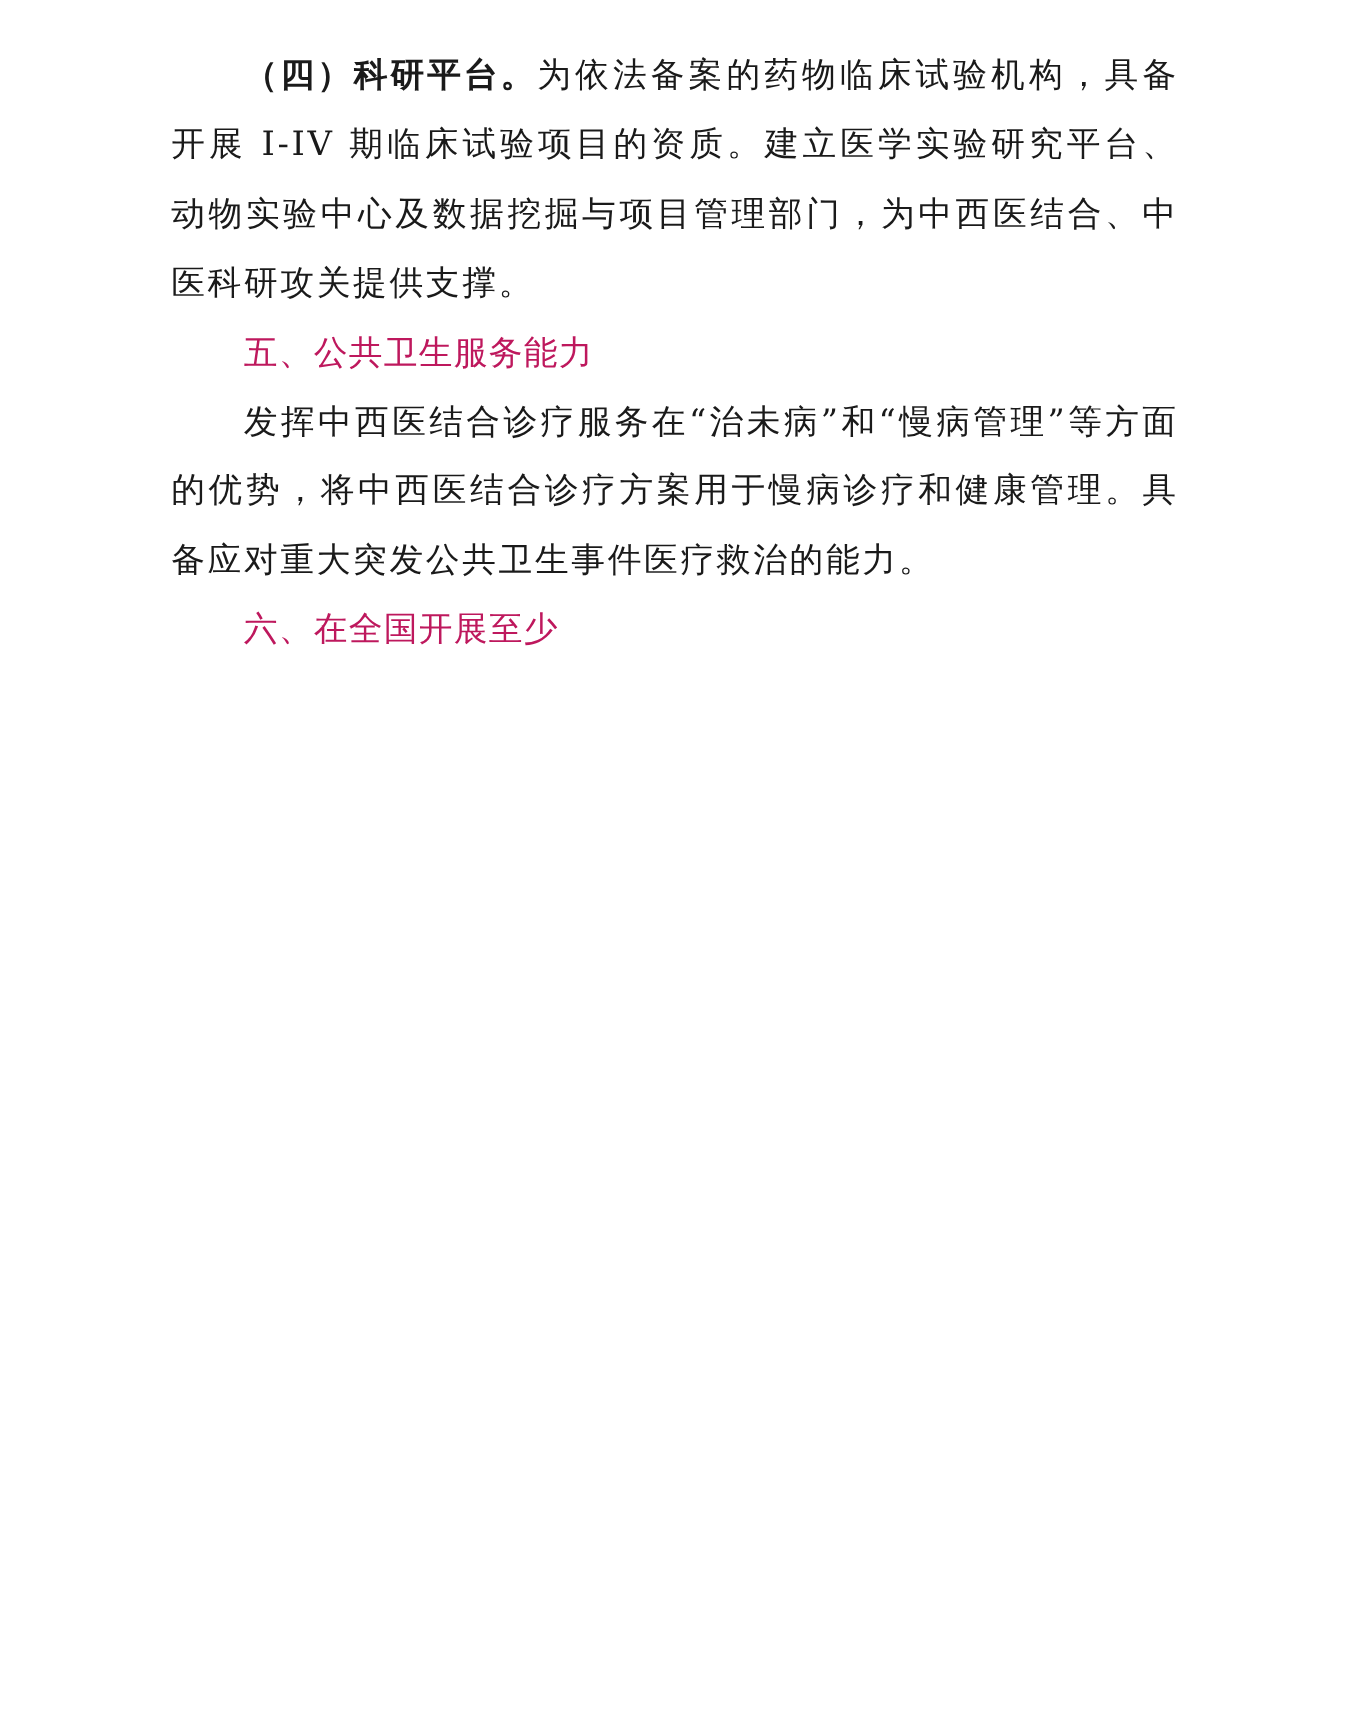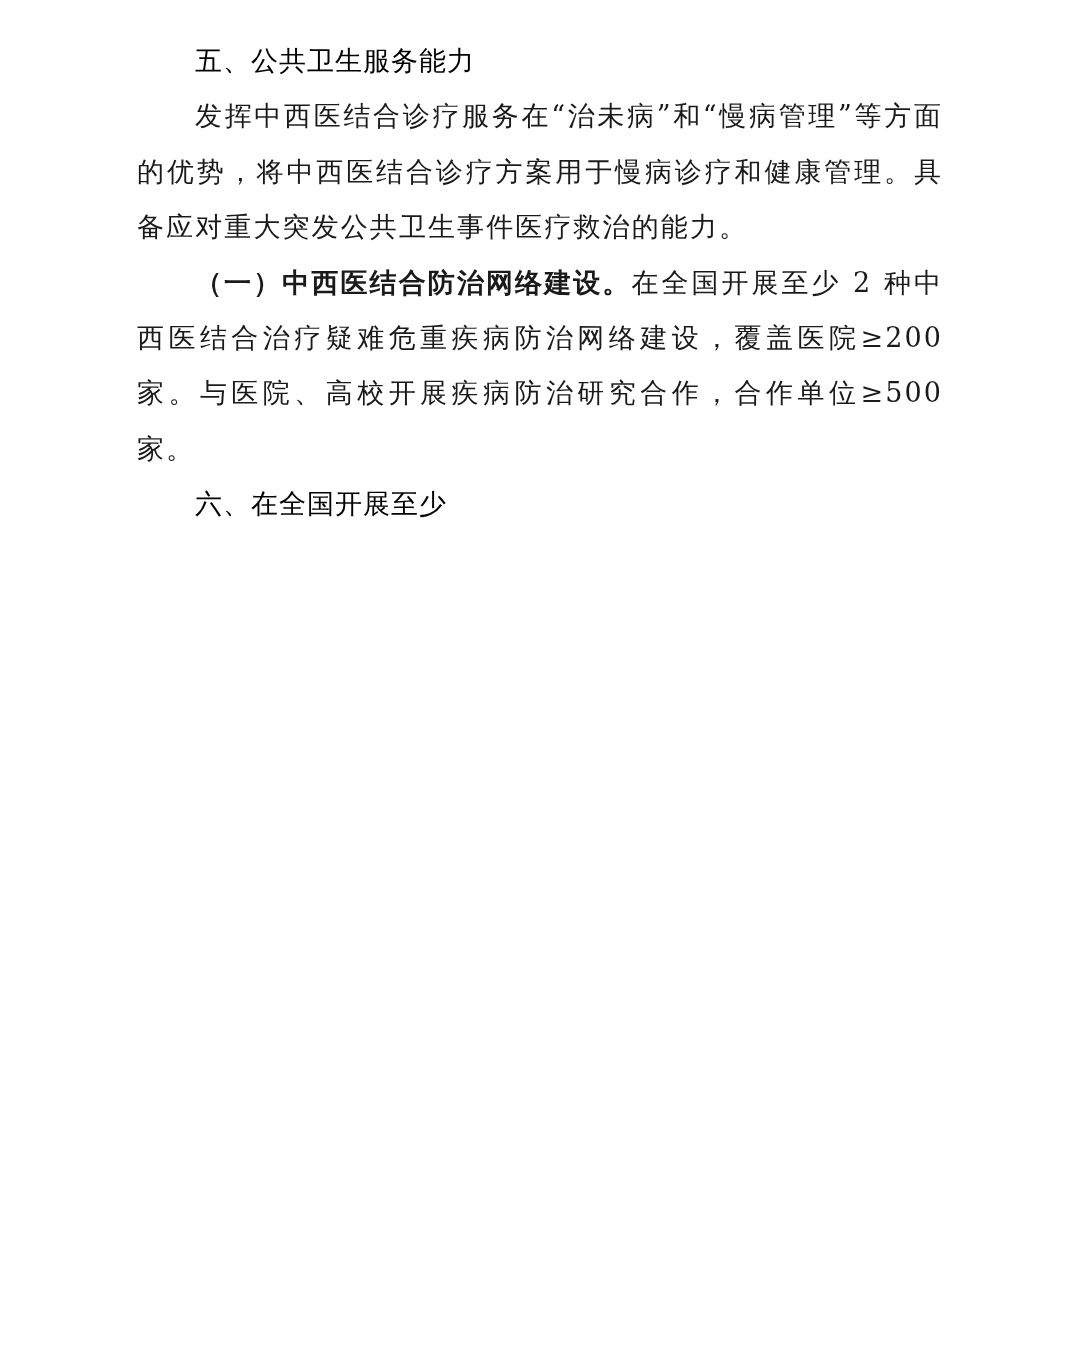--- a/index.html
+++ b/index.html
@@ -38,33 +38,33 @@
     }
     .heading {
       font-family: "DejaVu Sans", "Liberation Sans", sans-serif;
       font-size: 27px;
       line-height: 55.4px;
       letter-spacing: 1px;
       margin: 0;
       padding: 0;
       text-indent: 58px;
       font-weight: normal;
-      color: #000000;
+      color: #be185d;
     }
   </style>
 </head>
 <body>
 
 <div class="page">
 
+  <p class="para"><span class="lead">（四）科研平台。</span><span>为依法备案的药物临床试验机构，具备开展 I-IV 期临床试验项目的资质。建立医学实验研究平台、动物实验中心及数据挖掘与项目管理部门，为中西医结合、中医科研攻关提供支撑。</span></p>
 
   <h2 class="heading">五、公共卫生服务能力</h2>
 
   <p class="para"><span>发挥中西医结合诊疗服务在“治未病”和“慢病管理”等方面的优势，将中西医结合诊疗方案用于慢病诊疗和健康管理。具备应对重大突发公共卫生事件医疗救治的能力。</span></p>
 
-  <p class="para"><span class="lead">（一）中西医结合防治网络建设。</span><span>在全国开展至少 2 种中西医结合治疗疑难危重疾病防治网络建设，覆盖医院≥200 家。与医院、高校开展疾病防治研究合作，合作单位≥500家。</span></p>
 
 
 
 
   <h2 class="heading">六、在全国开展至少</h2>
 
 </div>
 
 </body></html>

